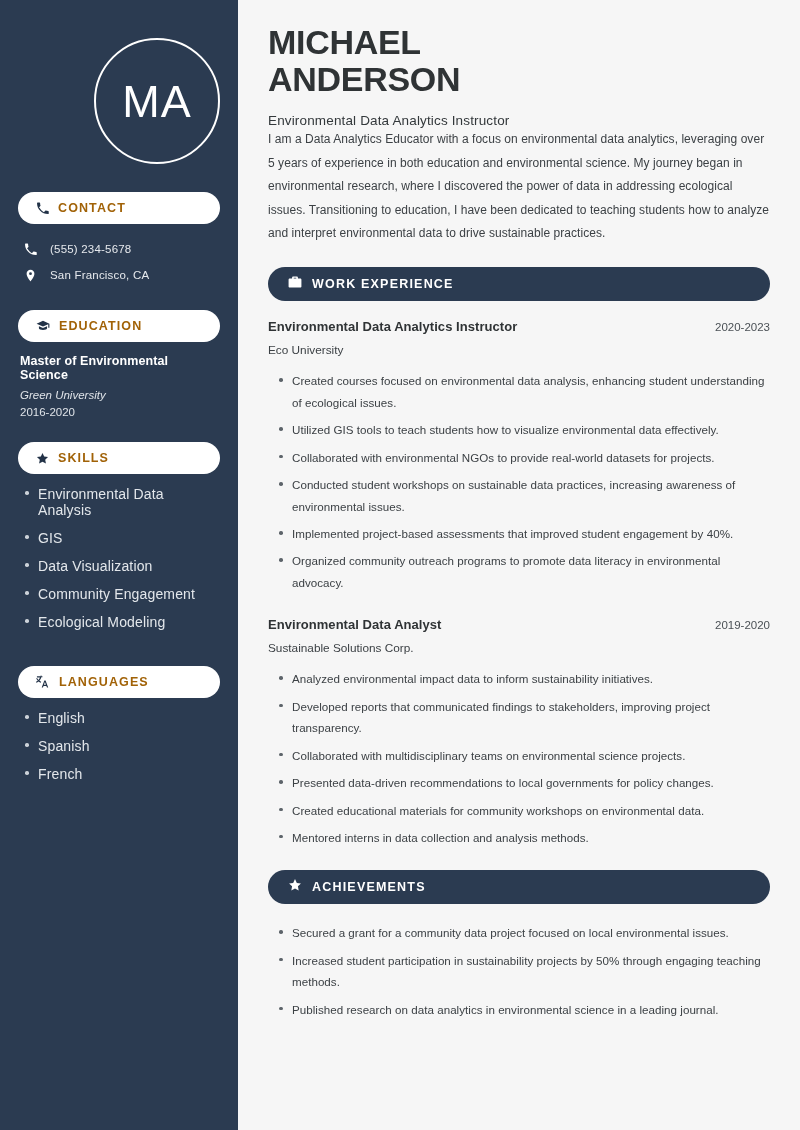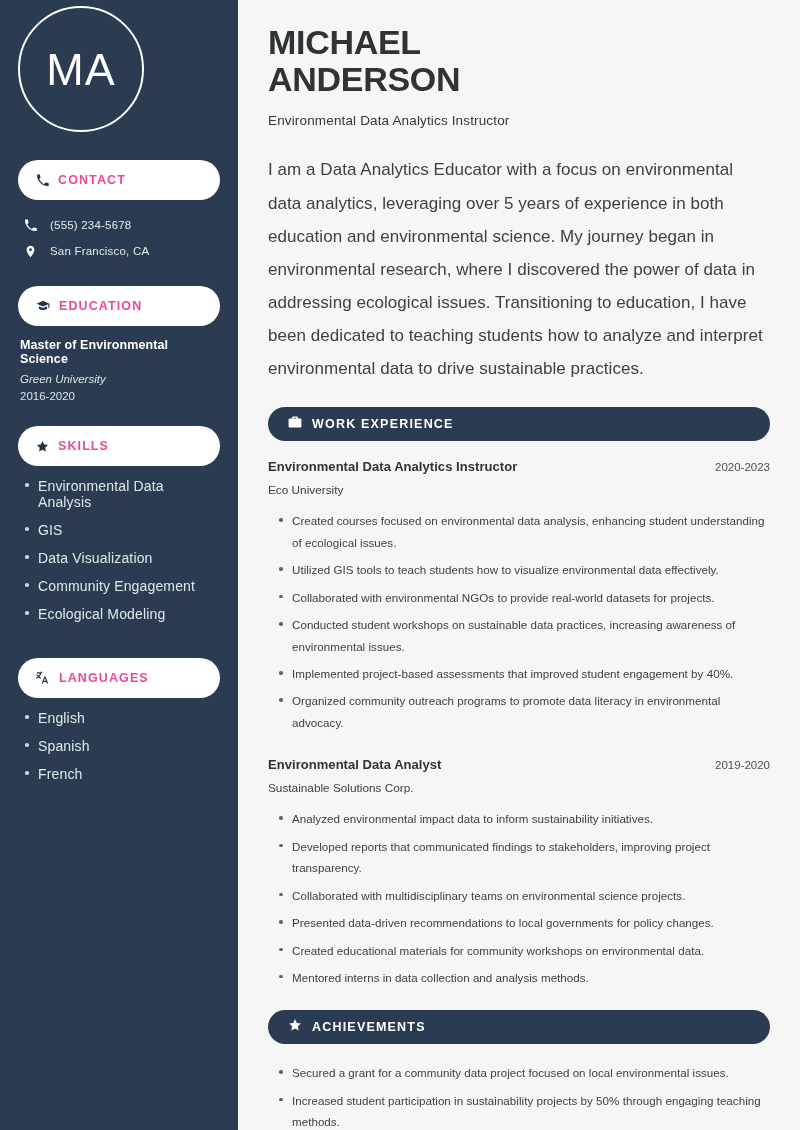--- a/index.html
+++ b/index.html
@@ -25,23 +25,24 @@
     width: 238px;
     min-width: 238px;
     background: #2b3b51;
     padding: 0 18px;
     color: #ffffff;
     position: relative;
   }
 
   .avatar-wrap {
     display: flex;
-    justify-content: flex-start;
+    justify-content: flex-end;
     padding-top: 6px;
     padding-bottom: 22px;
+    margin-top: 32px;
   }
   .avatar {
     width: 126px;
     height: 126px;
     border-radius: 50%;
     border: 2px solid #ffffff;
     display: flex;
     align-items: center;
     justify-content: center;
   }
@@ -49,23 +50,23 @@
     font-size: 45px;
     font-weight: 400;
     letter-spacing: 1px;
     color: #ffffff;
     line-height: 1;
   }
 
   
   .pill {
     background: #ffffff;
-    color: #ec4899;
+    color: #a16207;
     border-radius: 22px;
-    height: 40px;
+    height: 32px;
     display: flex;
     align-items: center;
     padding: 12px 18px;
     gap: 9px;
     margin-top: 6px;
     margin-bottom: 12px;
   }
   .pill-label {
     font-size: 12.5px;
     font-weight: bold;
@@ -146,24 +147,23 @@
     line-height: 1.08;
     letter-spacing: -0.3px;
   }
   .job-title {
     font-size: 13.5px;
     color: #33383b;
     margin-top: 16px;
     letter-spacing: 0.15px;
   }
   .summary {
-    font-size: 17px;
+    font-size: 12px;
     color: #3c4145;
     line-height: 1.95;
-    margin-top: 25px;
     letter-spacing: 0.05px;
   }
 
   
   .bar {
     background: #2b3b51;
     border-radius: 22px;
     height: 34px;
     display: flex;
     align-items: center;

